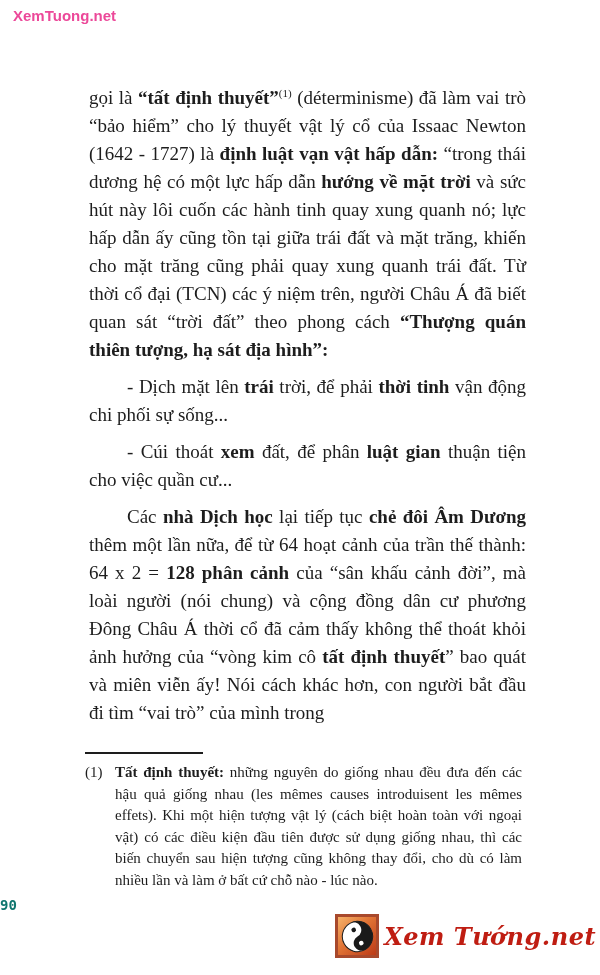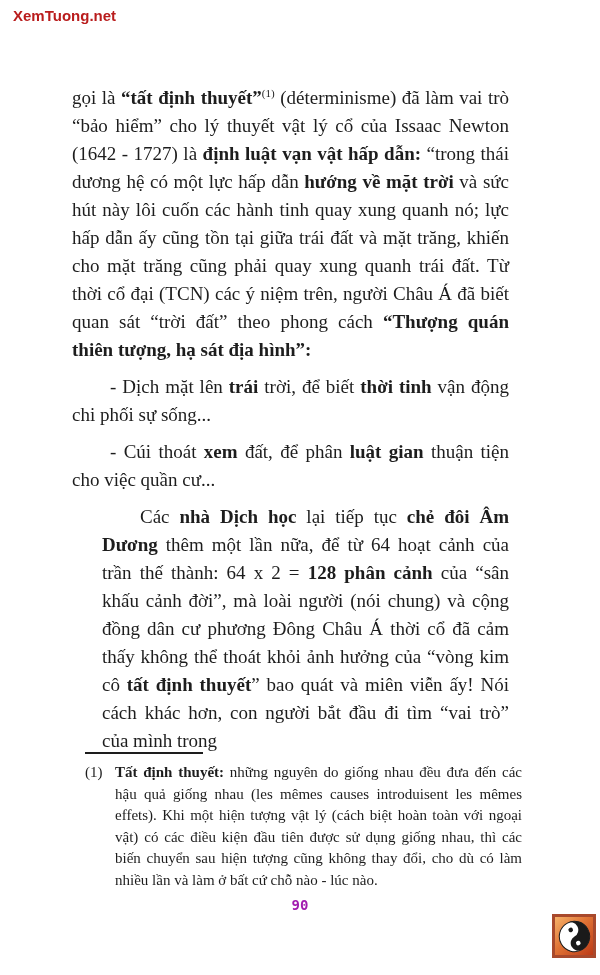--- a/index.html
+++ b/index.html
@@ -12,36 +12,36 @@
     overflow: hidden;
     color: #1d1d1d;
   }
   .site-link {
     position: absolute;
     left: 13px;
     top: 7px;
     font-family: "Liberation Sans", sans-serif;
     font-weight: bold;
     font-size: 15px;
-    color: #b91c1c;
+    color: #ec4899;
     text-decoration: none;
     cursor: pointer;
   }
   .text-block {
     position: absolute;
-    left: 72px;
+    left: 89px;
     top: 84px;
     width: 437px;
     font-family: "Liberation Serif", serif;
     font-size: 19px;
     line-height: 28px;
     text-align: justify;
   }
   .para { margin: 0 0 9px 0; }
-  .para:last-child { margin-bottom: 0; margin-left: 30px; }
+  .para:last-child { margin-bottom: 0; }
   .para.indent { text-indent: 38px; }
   .b { font-weight: bold; }
   sup { font-size: 11px; line-height: 0; vertical-align: super; }
   .footnote-block {
     position: absolute;
     left: 85px;
     top: 752px;
     width: 437px;
     font-family: "Liberation Serif", serif;
   }
@@ -56,25 +56,24 @@
     font-size: 15px;
     line-height: 21.5px;
     text-align: justify;
   }
   .fn-marker { position: absolute; left: 0; top: 0; }
   .page-number {
     position: absolute;
     left: 0;
     top: 897px;
     width: 100%;
-    text-align: center;
     font-family: "DejaVu Sans Mono", monospace;
     font-weight: bold;
     font-size: 14px;
-    color: #a21caf;
+    color: #0f766e;
   }
   .logo {
     position: absolute;
     right: 4px;
     top: 914px;
     display: flex;
     align-items: center;
     gap: 5px;
     text-decoration: none;
     cursor: pointer;
@@ -101,21 +100,21 @@
 </style>
 </head>
 <body>
 
 <div class="page">
 
   <a class="site-link">XemTuong.net</a>
 
   <div class="text-block">
     <p class="para no-indent"><span>gọi là </span><span class="b">“tất định thuyết”</span><sup>(1)</sup><span> (déterminisme) đã làm vai trò “bảo hiểm” cho lý thuyết vật lý cổ của Issaac Newton (1642 - 1727) là </span><span class="b">định luật vạn vật hấp dẫn:</span><span> “trong thái dương hệ có một lực hấp dẫn </span><span class="b">hướng về mặt trời</span><span> và sức hút này lôi cuốn các hành tinh quay xung quanh nó; lực hấp dẫn ấy cũng tồn tại giữa trái đất và mặt trăng, khiến cho mặt trăng cũng phải quay xung quanh trái đất. Từ thời cổ đại (TCN) các ý niệm trên, người Châu Á đã biết quan sát “trời đất” theo phong cách </span><span class="b">“Thượng quán thiên tượng, hạ sát địa hình”:</span></p>
-    <p class="para indent"><span>- Dịch mặt lên </span><span class="b">trái</span><span> trời, để biết </span><span class="b">thời tinh</span><span> vận động chi phối sự sống...</span></p>
+    <p class="para indent"><span>- Dịch mặt lên </span><span class="b">trái</span><span> trời, để phải </span><span class="b">thời tinh</span><span> vận động chi phối sự sống...</span></p>
     <p class="para indent"><span>- Cúi thoát </span><span class="b">xem</span><span> đất, để phân </span><span class="b">luật gian</span><span> thuận tiện cho việc quần cư...</span></p>
     <p class="para indent"><span>Các </span><span class="b">nhà Dịch học</span><span> lại tiếp tục </span><span class="b">chẻ đôi Âm Dương</span><span> thêm một lần nữa, để từ 64 hoạt cảnh của trần thế thành: 64 x 2 = </span><span class="b">128 phân cảnh</span><span> của “sân khấu cảnh đời”, mà loài người (nói chung) và cộng đồng dân cư phương Đông Châu Á thời cổ đã cảm thấy không thể thoát khỏi ảnh hưởng của “vòng kim cô </span><span class="b">tất định thuyết</span><span>” bao quát và miên viễn ấy! Nói cách khác hơn, con người bắt đầu đi tìm “vai trò” của mình trong</span></p>
   </div>
 
   <div class="footnote-block">
     <div class="fn-rule"></div>
     <p class="fn-text">
       <span class="fn-marker">(1)</span>
       <span class="fn-body"><span class="b">Tất định thuyết:</span><span> những nguyên do giống nhau đều đưa đến các hậu quả giống nhau (les mêmes causes introduisent les mêmes effets). Khi một hiện tượng vật lý (cách biệt hoàn toàn với ngoại vật) có các điều kiện đầu tiên được sử dụng giống nhau, thì các biến chuyển sau hiện tượng cũng không thay đổi, cho dù có làm nhiều lần và làm ở bất cứ chỗ nào - lúc nào.</span></span>
     </p>
@@ -127,15 +126,16 @@
     <span class="logo-tile">
       <svg viewBox="0 0 100 100" aria-hidden="true">
         <g transform="rotate(-30 50 50)">
           <circle cx="50" cy="50" r="46" fill="#ffffff" stroke="#1a1a1a" stroke-width="3"></circle>
           <path fill="#1a1a1a" d="M50,4 a46,46 0 0 1 0,92 a23,23 0 0 1 0,-46 a23,23 0 0 0 0,-46 z"></path>
           <circle cx="50" cy="27" r="7" fill="#1a1a1a"></circle>
           <circle cx="50" cy="73" r="7" fill="#ffffff"></circle>
         </g>
       </svg>
     </span>
+    <span class="logo-text">Xem Tướng.net</span>
   </a>
 
 </div>
 
 </body></html>

